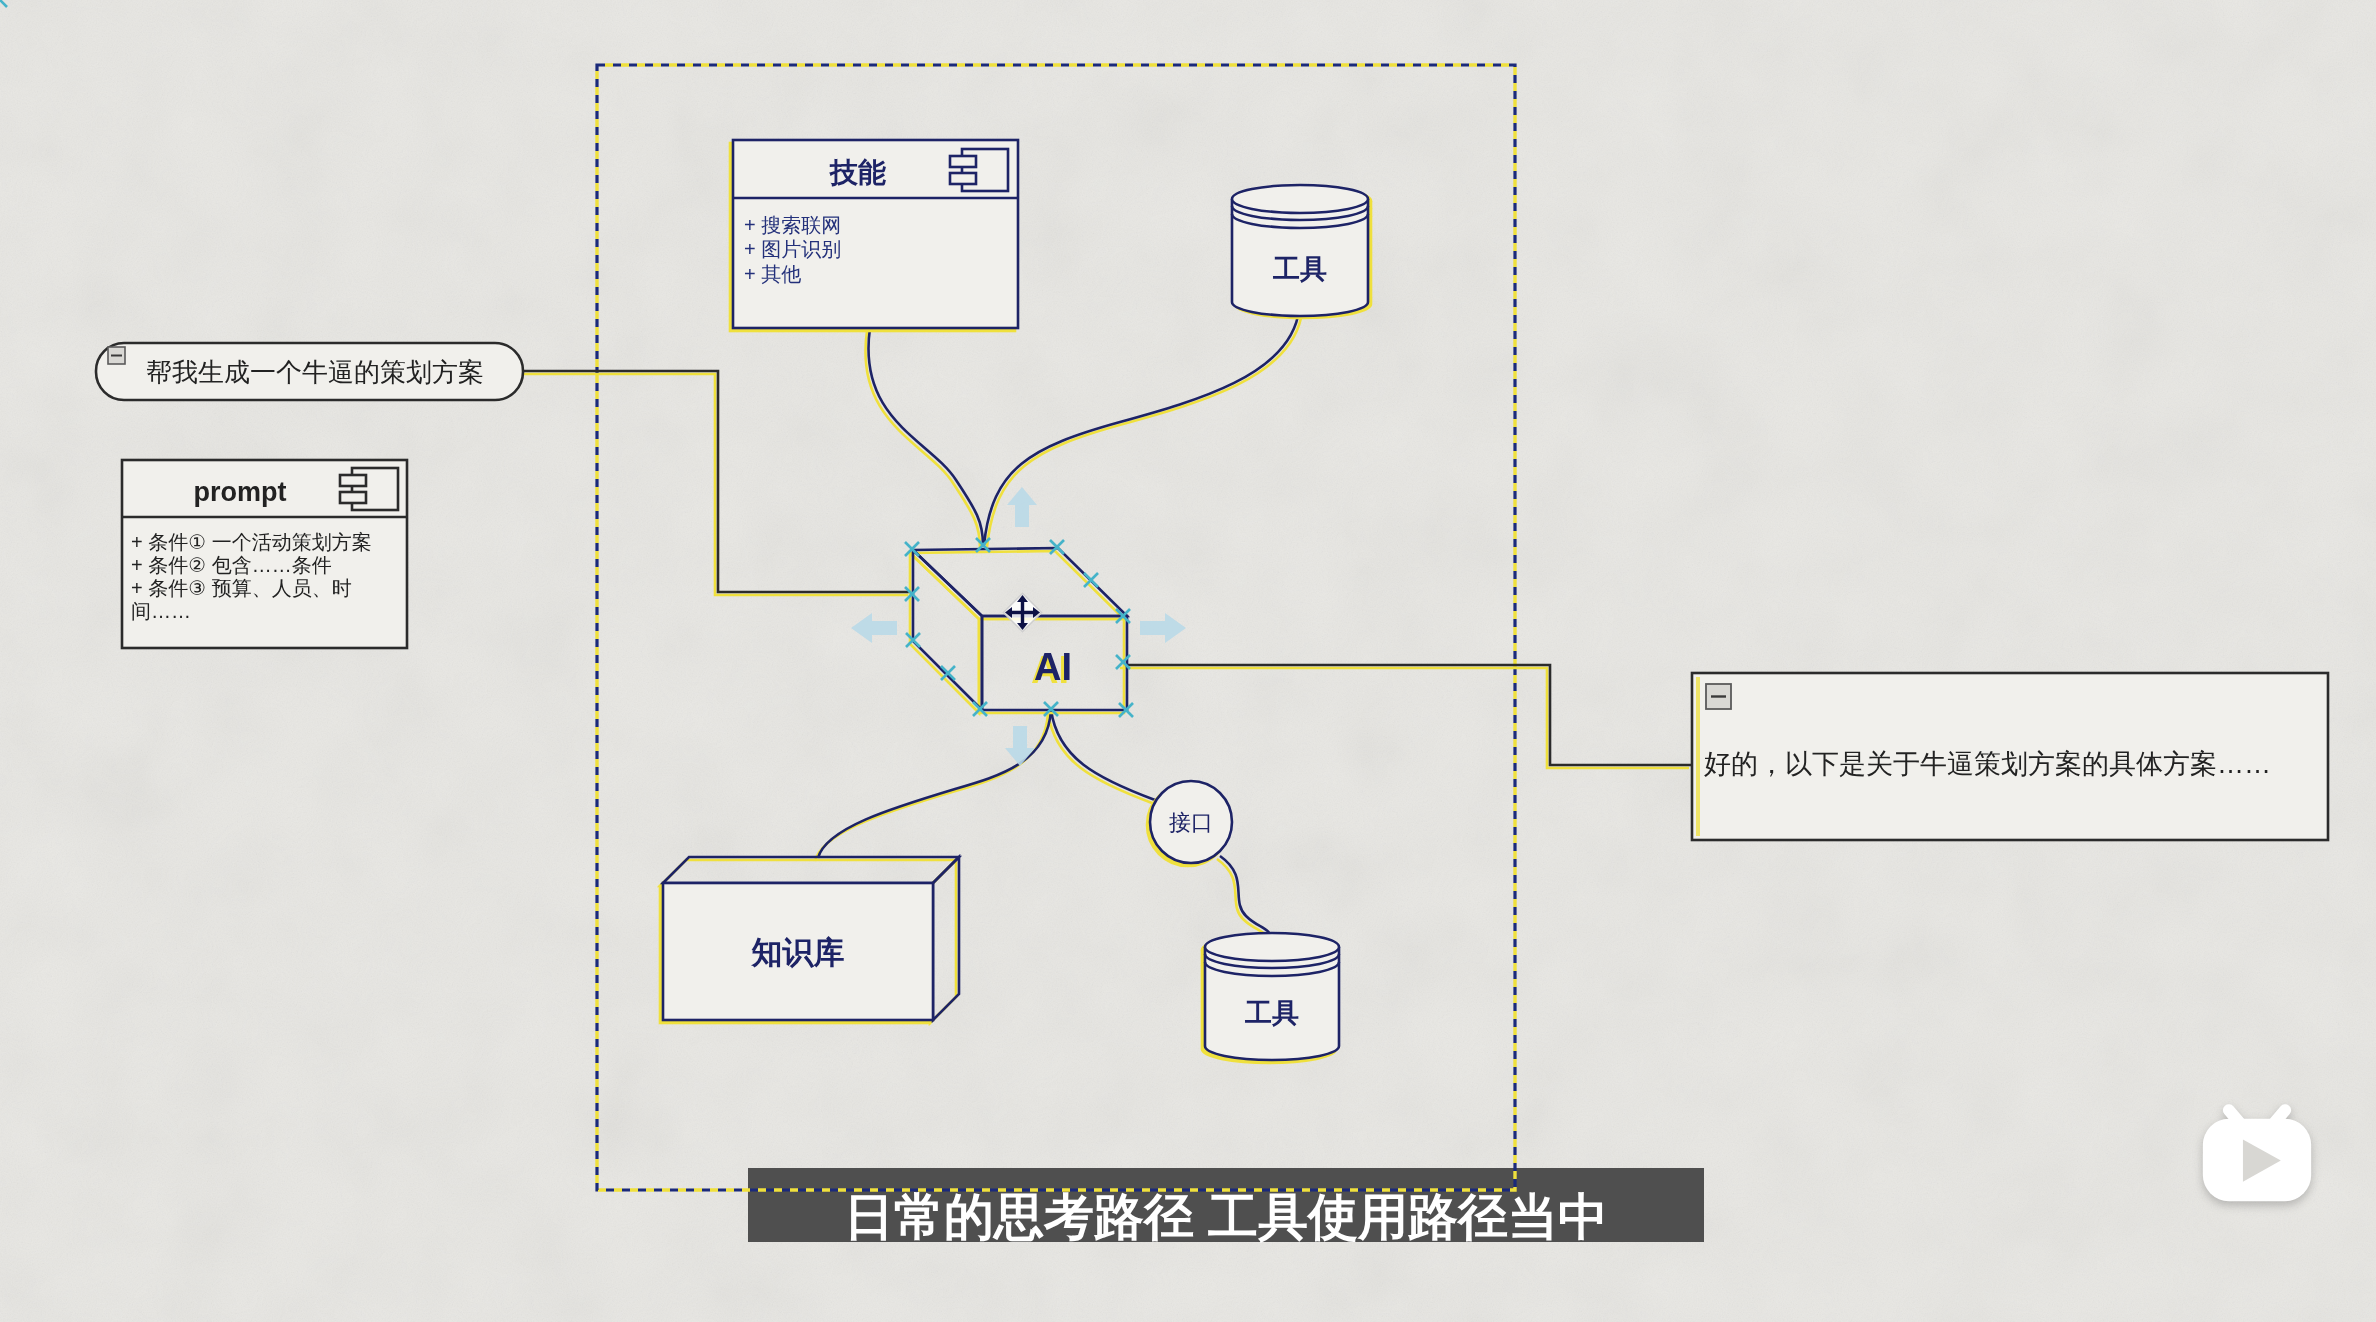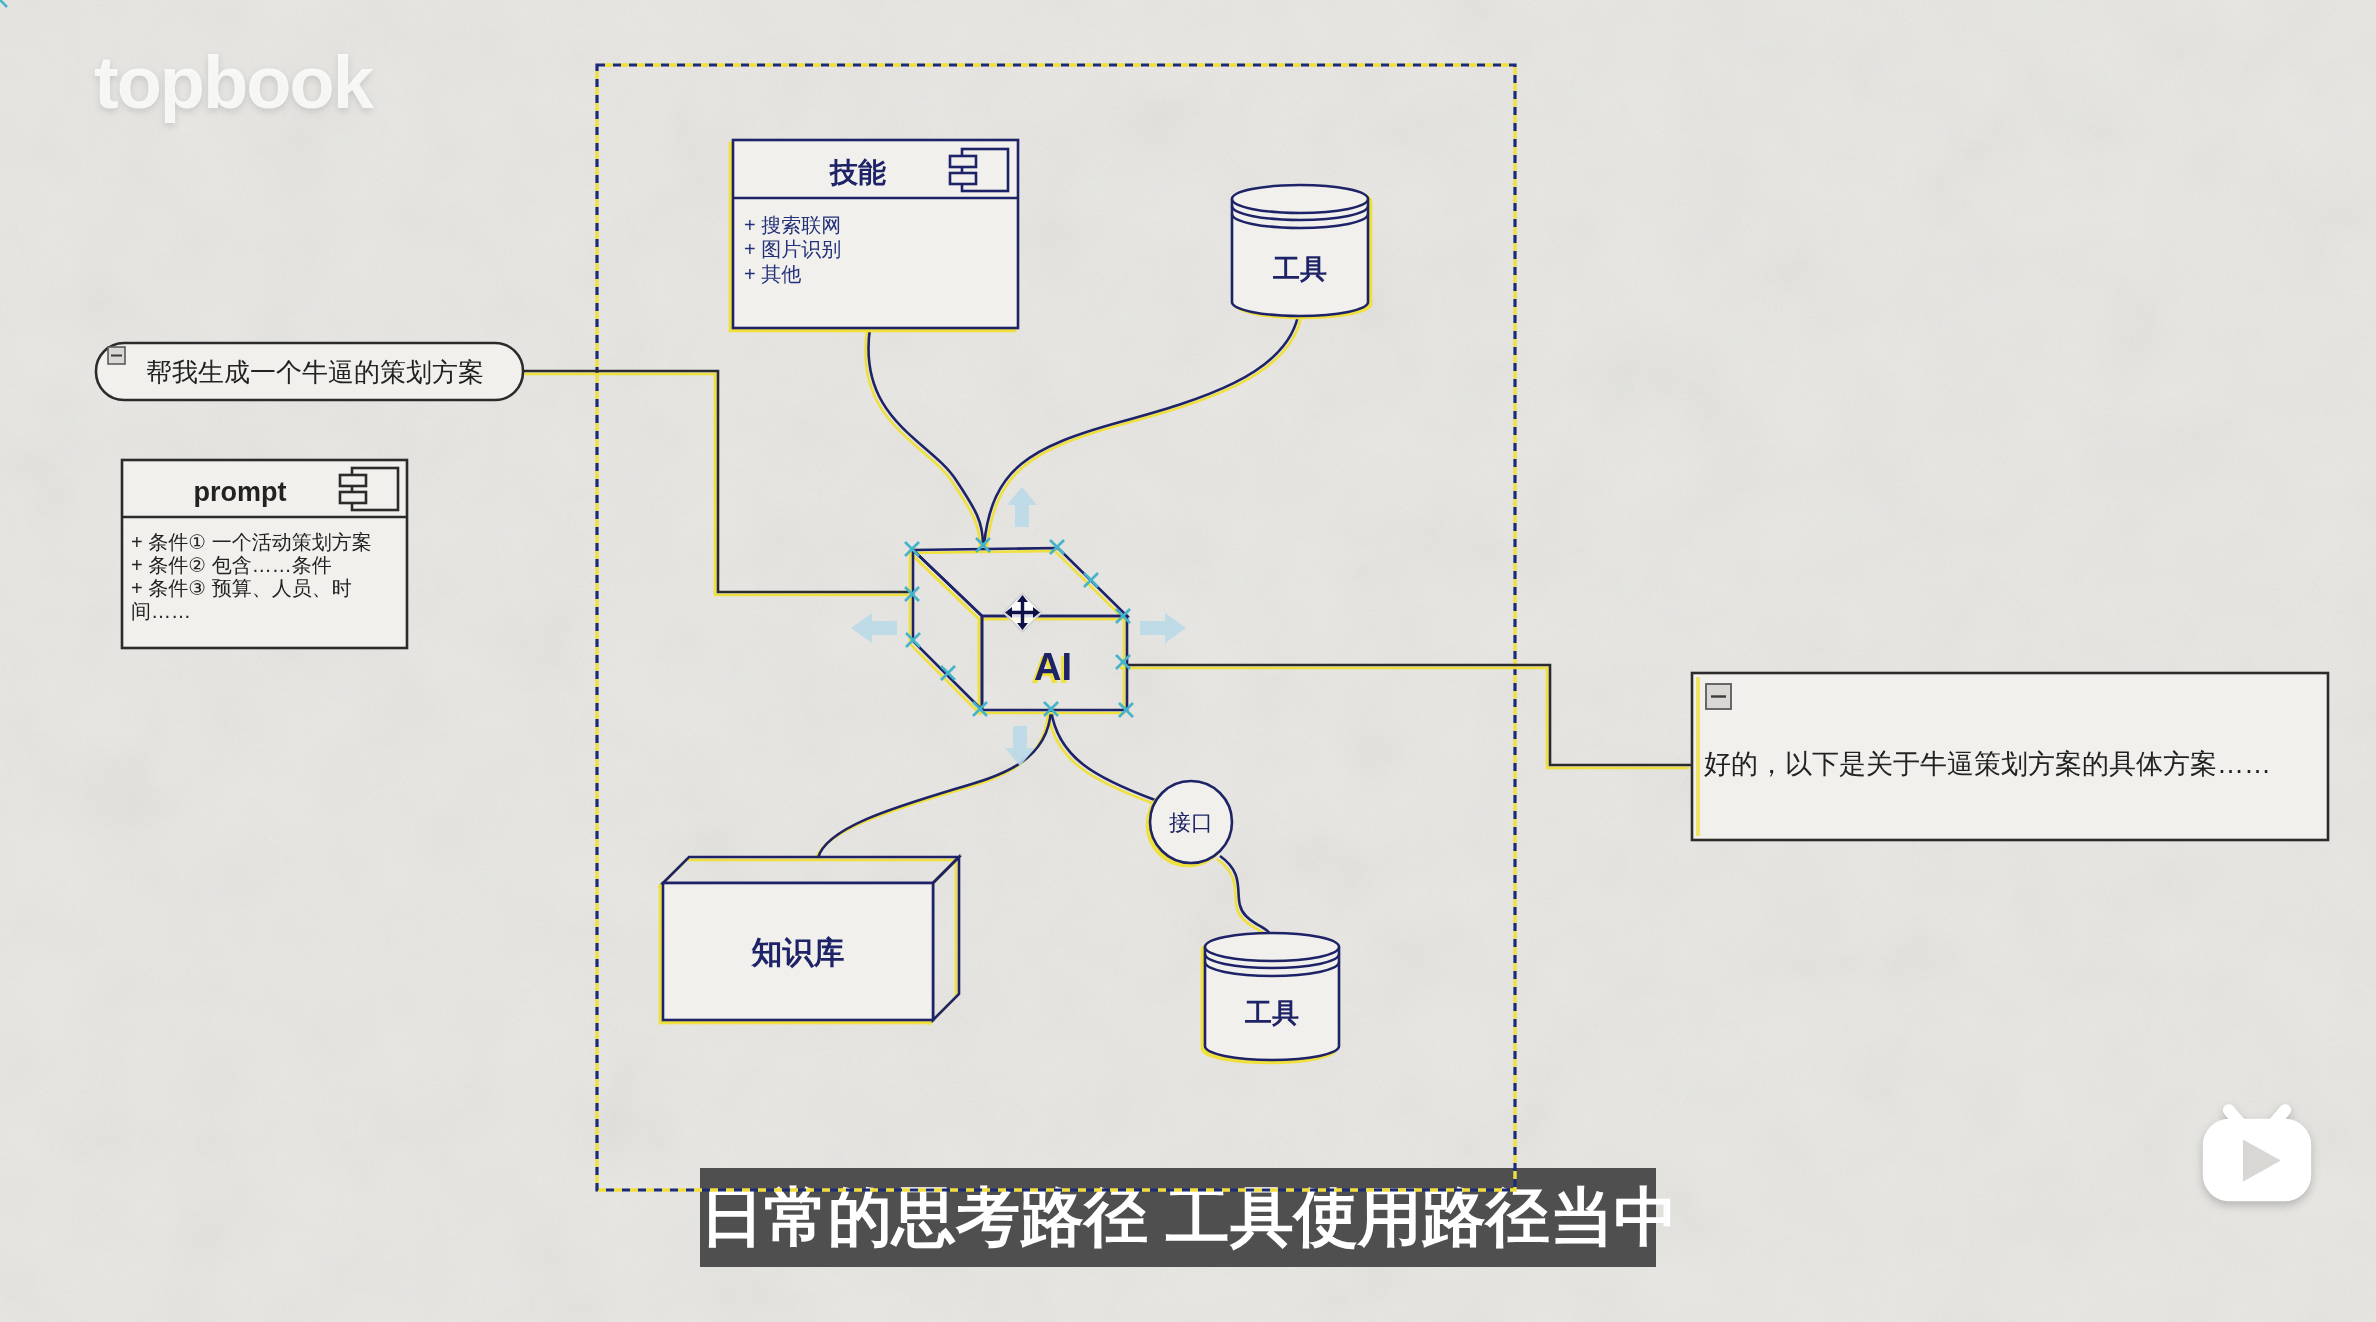--- a/index.html
+++ b/index.html
@@ -6,23 +6,23 @@
   body{width:2376px;height:1322px;overflow:hidden;background:#e9e8e4;
        font-family:"Liberation Sans","DejaVu Sans",sans-serif;}
   #stage{position:relative;width:2376px;height:1322px;background:#e9e8e4;}
   .texture{position:absolute;inset:0;z-index:0;}
   
   #logo{position:absolute;left:94px;top:40px;z-index:1;
         font-size:74px;font-weight:bold;letter-spacing:-2px;
         color:rgba(255,255,255,0.82);text-shadow:0 3px 6px rgba(120,120,120,0.25);
         user-select:none;}
   
-  #subtitle{position:absolute;left:700px;top:1168px;width:956px;height:99px;z-index:1;
+  #subtitle{position:absolute;left:748px;top:1168px;width:956px;height:74px;z-index:1;
             background:rgba(73,73,73,0.96);color:#ffffff;font-weight:bold;
-            font-size:64px;line-height:99px;text-align:center;white-space:nowrap;}
+            font-size:50px;line-height:99px;text-align:center;white-space:nowrap;}
   
   #diagram{position:absolute;inset:0;z-index:2;}
   
   #playbtn{position:absolute;left:2192px;top:1082px;width:130px;height:130px;z-index:3;
            filter:drop-shadow(0 4px 5px rgba(90,90,90,0.35));}
   
   text{font-family:"Liberation Sans","DejaVu Sans",sans-serif;}
   .glow{filter:drop-shadow(-3px 3px 0 #efe03d);}
   .glow2{filter:drop-shadow(3px 2px 0 #efe03d);}
   .blue-stroke{stroke:#1d2366;stroke-width:2.6;fill:none;}
@@ -44,21 +44,20 @@
       </filter>
   <filter id="blotchF">
         <feTurbulence type="fractalNoise" baseFrequency="0.012" numOctaves="3" stitchTiles="stitch"></feTurbulence>
         <feColorMatrix type="saturate" values="0"></feColorMatrix>
       </filter>
   <rect width="2376" height="1322" fill="#e9e8e4"></rect>
   <rect width="2376" height="1322" filter="url(#blotchF)" opacity="0.10"></rect>
   <rect width="2376" height="1322" filter="url(#grainF)" opacity="0.10"></rect>
 </svg>
 
-<div id="logo">topbook</div>
 
 <div id="subtitle">日常的思考路径 工具使用路径当中</div>
 
 <svg id="diagram" width="2376" height="1322" viewBox="0 0 2376 1322" style="pointer-events:none;">
 
   <g>
     <rect x="597" y="65" width="918" height="1125" fill="none" stroke="#efe03d" stroke-width="3.4" stroke-dasharray="8 8" stroke-dashoffset="8"></rect>
     <rect x="597" y="65" width="918" height="1125" fill="none" stroke="#1b2a7a" stroke-width="3.2" stroke-dasharray="8 8"></rect>
   </g>
 

